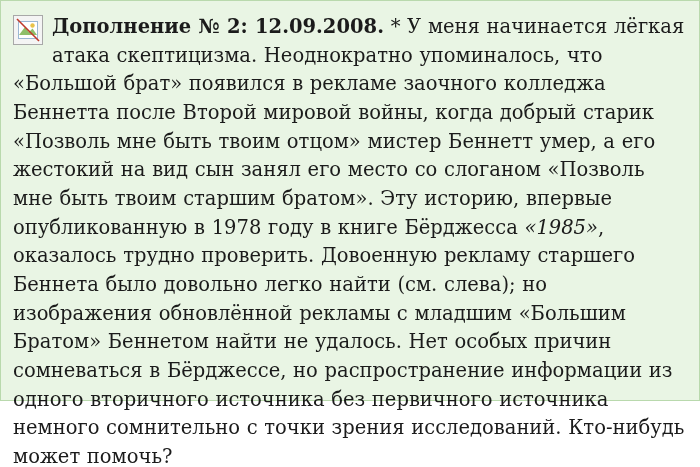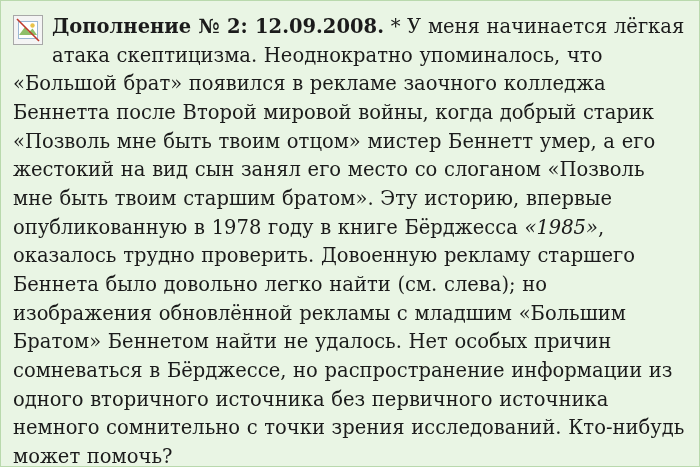--- a/index.html
+++ b/index.html
@@ -10,21 +10,21 @@
     width: 700px;
     height: 467px;
     background: #ffffff;
     font-family: "DejaVu Serif", "Liberation Serif", serif;
   }
   #note-card {
     position: absolute;
     left: 0;
     top: 0;
     width: 700px;
-    height: 467px;
+    height: 401px;
     box-sizing: border-box;
     background: #e9f5e4;
     border: 1px solid #b9d9ad;
     padding: 12px 14px 10px 12px;
   }
   #note-body {
     font-size: 19.5px;
     line-height: 1.47;
     color: #1b1b1b;
     text-align: left;

